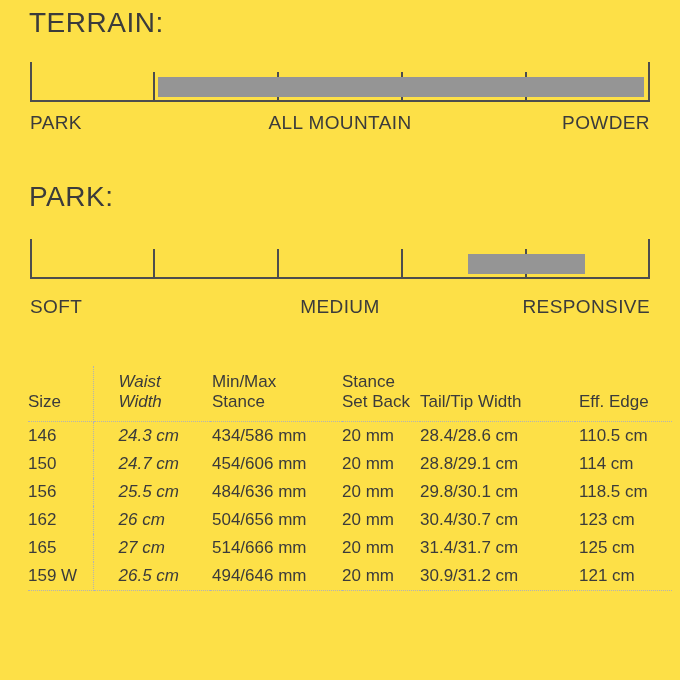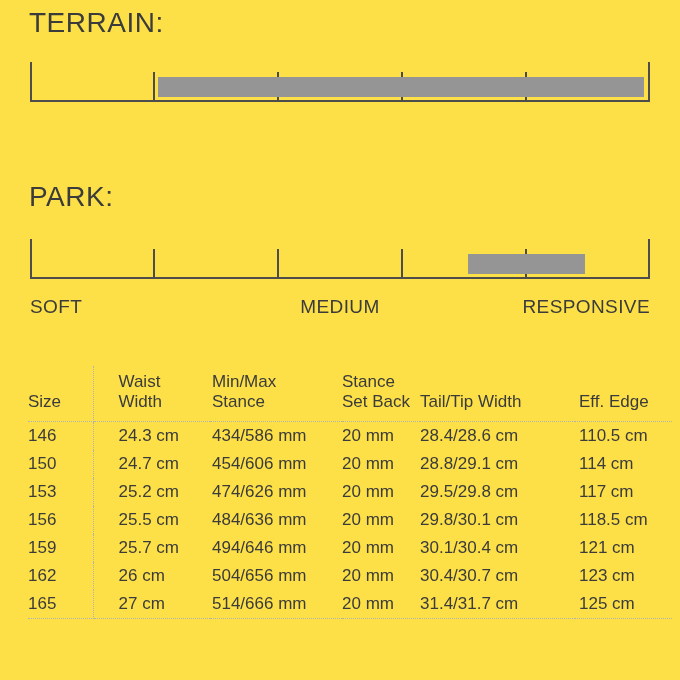--- a/index.html
+++ b/index.html
@@ -89,21 +89,21 @@
     border-bottom: 1px dotted #b3b3b3;
     white-space: nowrap;
   }
   .size-table td {
     height: 28px;
     padding: 0;
     vertical-align: middle;
     white-space: nowrap;
   }
   .size-table th.c0, .size-table td.c0 { border-right: 1px dotted #b3b3b3; }
-  .size-table th.c1, .size-table td.c1 { padding-left: 25px; }
+  .size-table th.c1, .size-table td.c1 { padding-left: 25px; font-style: italic; }
   .size-table th.c2, .size-table td.c2 { padding-left: 2px; }
   .size-table th.c5, .size-table td.c5 { padding-left: 4px; }
   .size-table tbody tr:last-child td { border-bottom: 1px dotted #b3b3b3; }
 </style>
 </head>
 <body>
 
 <div class="sheet">
 
   <h2 class="sec-title" id="terrain-title">TERRAIN:</h2>
@@ -111,20 +111,25 @@
   <div class="scale" id="terrain-scale">
       <div class="tick end" style="left: calc(0% + 0px);"></div>
       <div class="tick" style="left: calc(20% - 1px);"></div>
       <div class="tick" style="left: calc(40% - 1px);"></div>
       <div class="tick" style="left: calc(60% - 1px);"></div>
       <div class="tick" style="left: calc(80% - 1px);"></div>
       <div class="tick end" style="left: calc(100% - 2px);"></div>
       <div class="range-bar" style="left: 20.6%; width: 78.4%; background: rgb(149, 149, 149);"></div>
     </div>
 
+  <div class="scale-labels" id="terrain-labels">
+    <span class="lab-left">PARK</span>
+    <span class="lab-center">ALL MOUNTAIN</span>
+    <span class="lab-right">POWDER</span>
+  </div>
 
   <h2 class="sec-title" id="flex-title">PARK:</h2>
 
   <div class="scale" id="flex-scale">
       <div class="tick end" style="left: calc(0% + 0px);"></div>
       <div class="tick" style="left: calc(20% - 1px);"></div>
       <div class="tick" style="left: calc(40% - 1px);"></div>
       <div class="tick" style="left: calc(60% - 1px);"></div>
       <div class="tick" style="left: calc(80% - 1px);"></div>
       <div class="tick end" style="left: calc(100% - 2px);"></div>
@@ -167,55 +172,47 @@
         </tr>
         <tr>
           <td class="c0">150</td>
           <td class="c1">24.7 cm</td>
           <td class="c2">454/606 mm</td>
           <td class="c3">20 mm</td>
           <td class="c4">28.8/29.1 cm</td>
           <td class="c5">114 cm</td>
         </tr>
         <tr>
-          <td class="c0">153</td>
-          <td class="c1">25.2 cm</td>
-          <td class="c2">474/626 mm</td>
-          <td class="c3">20 mm</td>
-          <td class="c4">29.5/29.8 cm</td>
-          <td class="c5">117 cm</td>
-        </tr>
-        <tr>
           <td class="c0">156</td>
           <td class="c1">25.5 cm</td>
           <td class="c2">484/636 mm</td>
           <td class="c3">20 mm</td>
           <td class="c4">29.8/30.1 cm</td>
           <td class="c5">118.5 cm</td>
         </tr>
         <tr>
-          <td class="c0">159</td>
-          <td class="c1">25.7 cm</td>
-          <td class="c2">494/646 mm</td>
-          <td class="c3">20 mm</td>
-          <td class="c4">30.1/30.4 cm</td>
-          <td class="c5">121 cm</td>
-        </tr>
-        <tr>
           <td class="c0">162</td>
           <td class="c1">26 cm</td>
           <td class="c2">504/656 mm</td>
           <td class="c3">20 mm</td>
           <td class="c4">30.4/30.7 cm</td>
           <td class="c5">123 cm</td>
         </tr>
         <tr>
           <td class="c0">165</td>
           <td class="c1">27 cm</td>
           <td class="c2">514/666 mm</td>
           <td class="c3">20 mm</td>
           <td class="c4">31.4/31.7 cm</td>
           <td class="c5">125 cm</td>
         </tr>
+        <tr>
+          <td class="c0">159 W</td>
+          <td class="c1">26.5 cm</td>
+          <td class="c2">494/646 mm</td>
+          <td class="c3">20 mm</td>
+          <td class="c4">30.9/31.2 cm</td>
+          <td class="c5">121 cm</td>
+        </tr>
       </tbody>
   </table>
 
 </div>
 
 </body></html>

